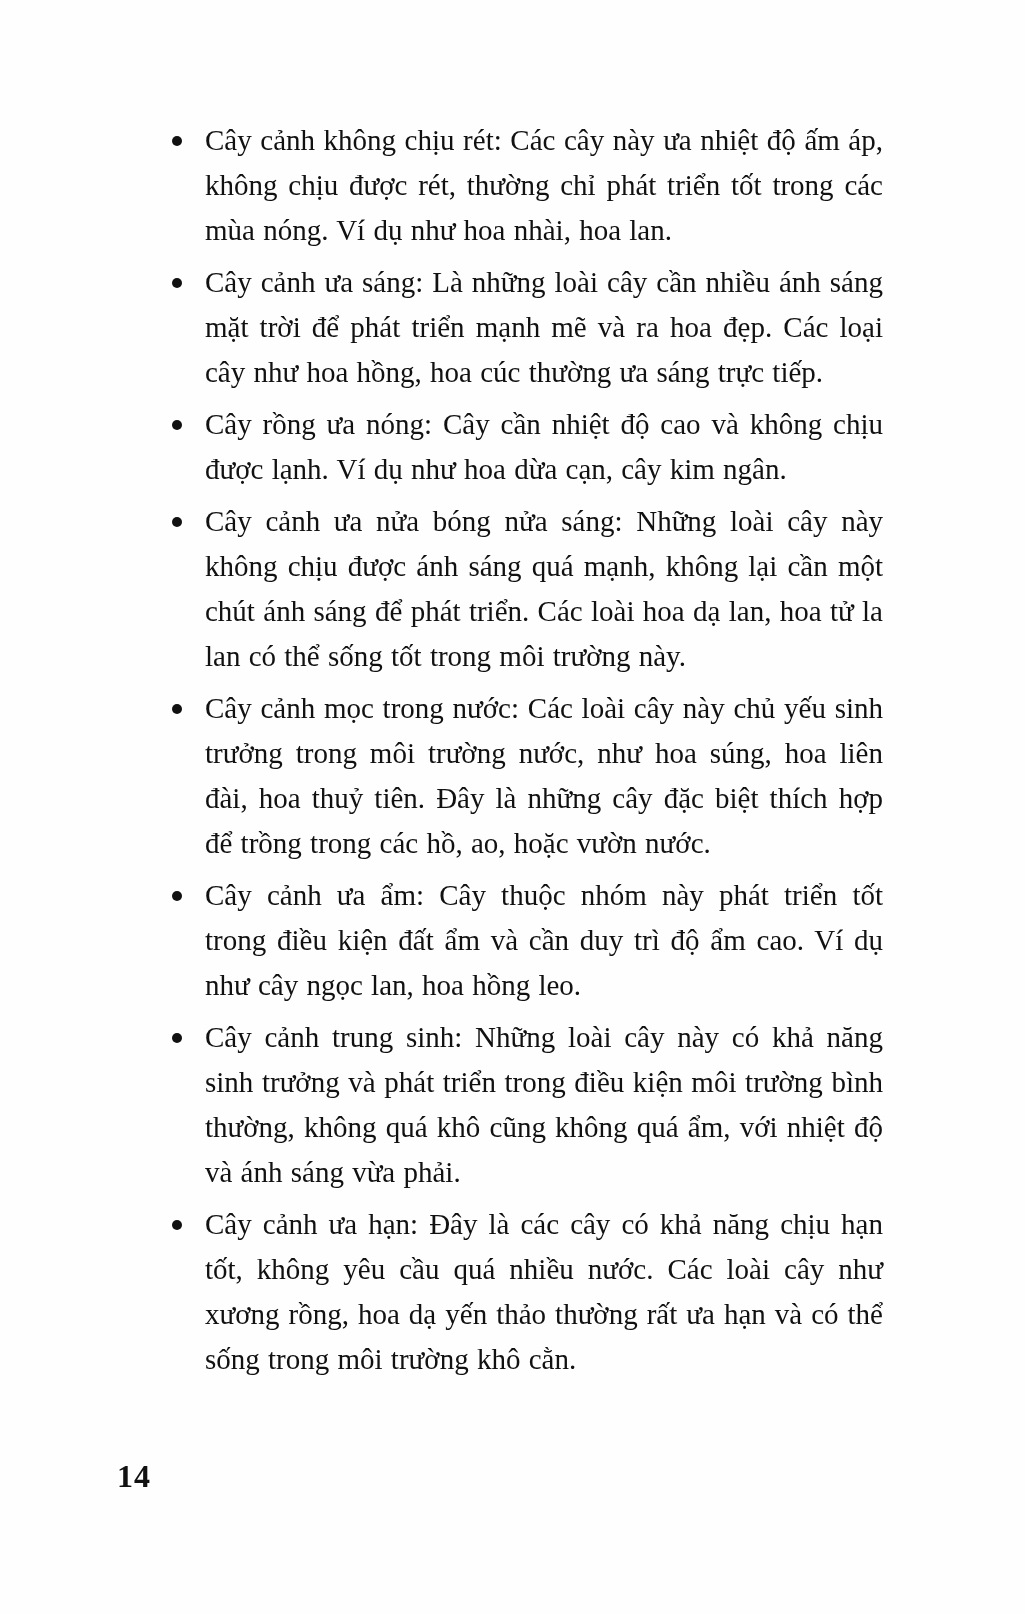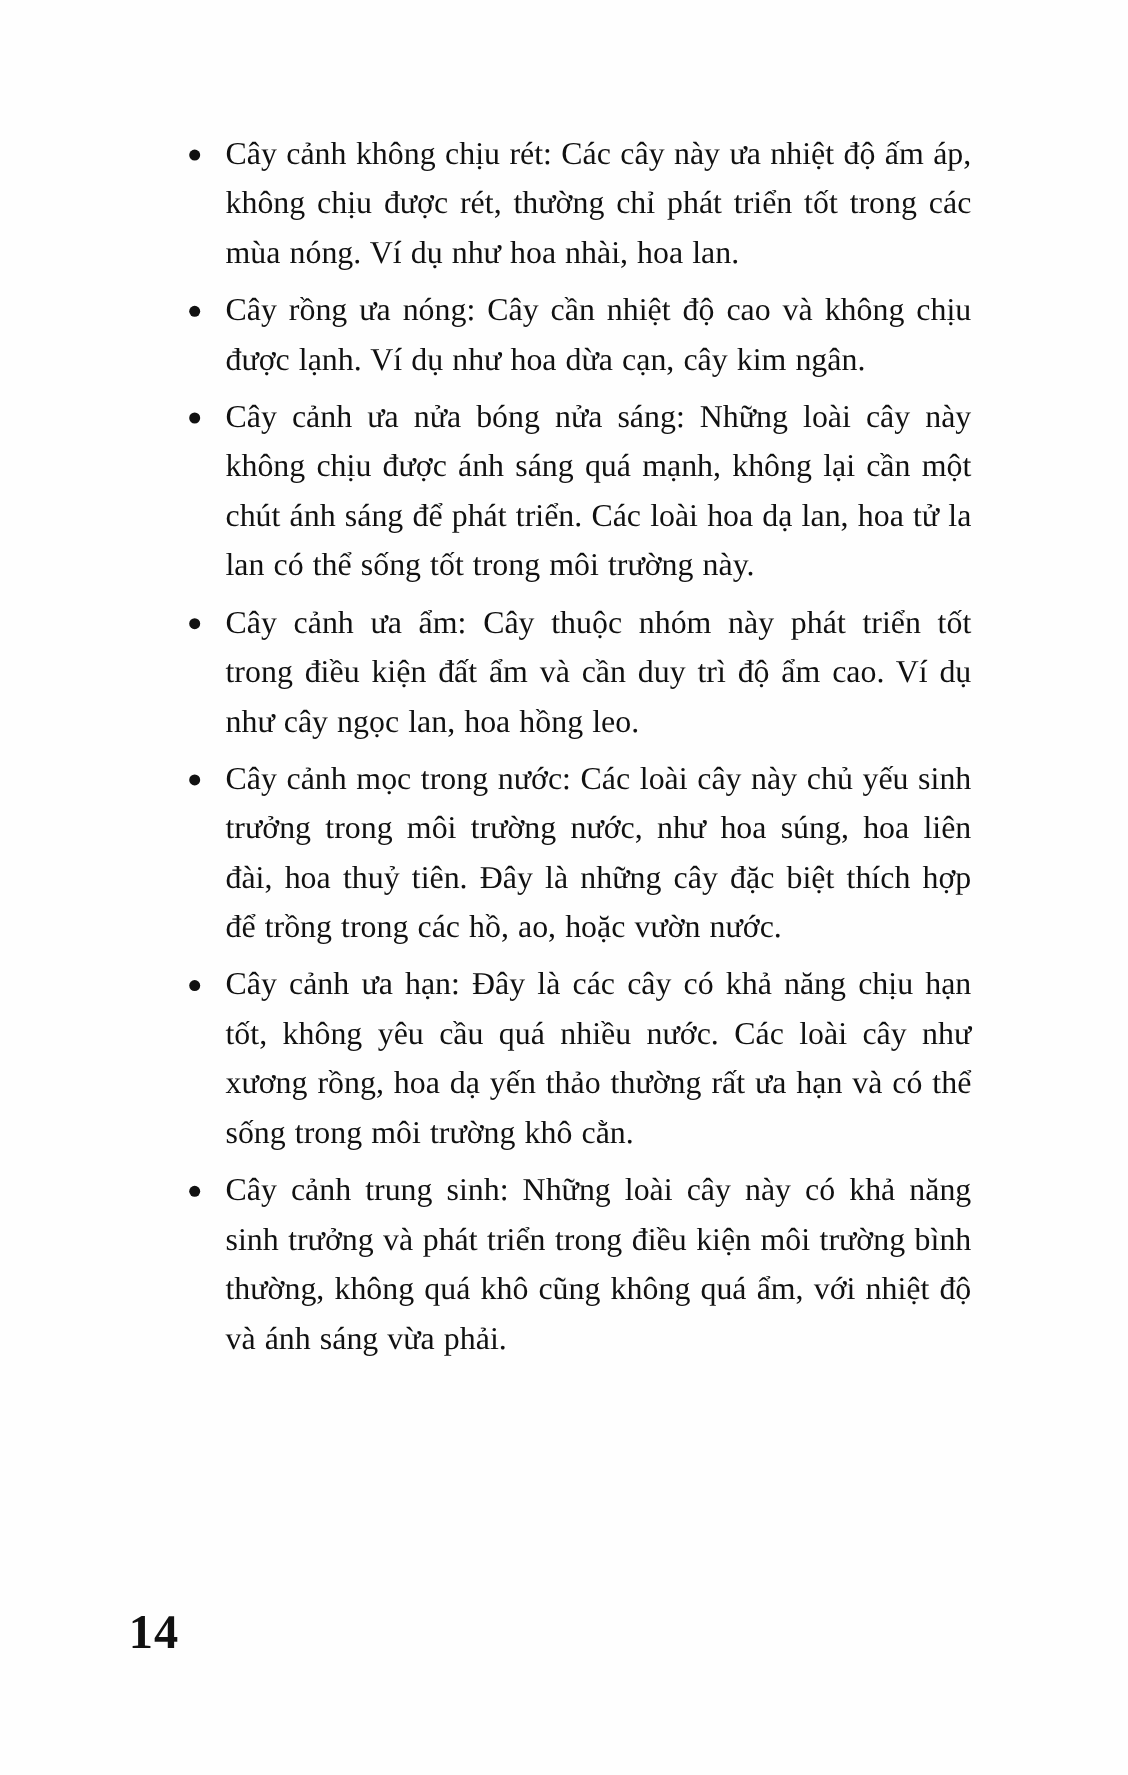--- a/index.html
+++ b/index.html
@@ -43,57 +43,61 @@
     top: 18px;
     width: 10px;
     height: 10px;
     border-radius: 50%;
     background: #111111;
   }
   .page-number {
     position: absolute;
     left: 117px;
     top: 1458px;
-    font-size: 44px;
+    font-size: 32px;
     font-weight: bold;
     letter-spacing: 1px;
     color: #111111;
   }
 </style>
 </head>
 <body>
 
 <div class="page">
 
   <ul class="bullet-list">
     <li class="bullet-item">
       <span class="bullet-dot"></span>
       <span>Cây cảnh không chịu rét: Các cây này ưa nhiệt độ ấm áp, không chịu được rét, thường chỉ phát triển tốt trong các mùa nóng. Ví dụ như hoa nhài, hoa lan.</span>
     </li>
     <li class="bullet-item">
       <span class="bullet-dot"></span>
+      <span>Cây cảnh ưa sáng: Là những loài cây cần nhiều ánh sáng mặt trời để phát triển mạnh mẽ và ra hoa đẹp. Các loại cây như hoa hồng, hoa cúc thường ưa sáng trực tiếp.</span>
+    </li>
+    <li class="bullet-item">
+      <span class="bullet-dot"></span>
       <span>Cây rồng ưa nóng: Cây cần nhiệt độ cao và không chịu được lạnh. Ví dụ như hoa dừa cạn, cây kim ngân.</span>
     </li>
     <li class="bullet-item">
       <span class="bullet-dot"></span>
       <span>Cây cảnh ưa nửa bóng nửa sáng: Những loài cây này không chịu được ánh sáng quá mạnh, không lại cần một chút ánh sáng để phát triển. Các loài hoa dạ lan, hoa tử la lan có thể sống tốt trong môi trường này.</span>
     </li>
     <li class="bullet-item">
       <span class="bullet-dot"></span>
+      <span>Cây cảnh mọc trong nước: Các loài cây này chủ yếu sinh trưởng trong môi trường nước, như hoa súng, hoa liên đài, hoa thuỷ tiên. Đây là những cây đặc biệt thích hợp để trồng trong các hồ, ao, hoặc vườn nước.</span>
+    </li>
+    <li class="bullet-item">
+      <span class="bullet-dot"></span>
       <span>Cây cảnh ưa ẩm: Cây thuộc nhóm này phát triển tốt trong điều kiện đất ẩm và cần duy trì độ ẩm cao. Ví dụ như cây ngọc lan, hoa hồng leo.</span>
     </li>
     <li class="bullet-item">
       <span class="bullet-dot"></span>
-      <span>Cây cảnh mọc trong nước: Các loài cây này chủ yếu sinh trưởng trong môi trường nước, như hoa súng, hoa liên đài, hoa thuỷ tiên. Đây là những cây đặc biệt thích hợp để trồng trong các hồ, ao, hoặc vườn nước.</span>
+      <span>Cây cảnh trung sinh: Những loài cây này có khả năng sinh trưởng và phát triển trong điều kiện môi trường bình thường, không quá khô cũng không quá ẩm, với nhiệt độ và ánh sáng vừa phải.</span>
     </li>
     <li class="bullet-item">
       <span class="bullet-dot"></span>
       <span>Cây cảnh ưa hạn: Đây là các cây có khả năng chịu hạn tốt, không yêu cầu quá nhiều nước. Các loài cây như xương rồng, hoa dạ yến thảo thường rất ưa hạn và có thể sống trong môi trường khô cằn.</span>
-    </li>
-    <li class="bullet-item">
-      <span class="bullet-dot"></span>
-      <span>Cây cảnh trung sinh: Những loài cây này có khả năng sinh trưởng và phát triển trong điều kiện môi trường bình thường, không quá khô cũng không quá ẩm, với nhiệt độ và ánh sáng vừa phải.</span>
     </li>
   </ul>
 
   <div class="page-number">14</div>
 
 </div>
 
 </body></html>

